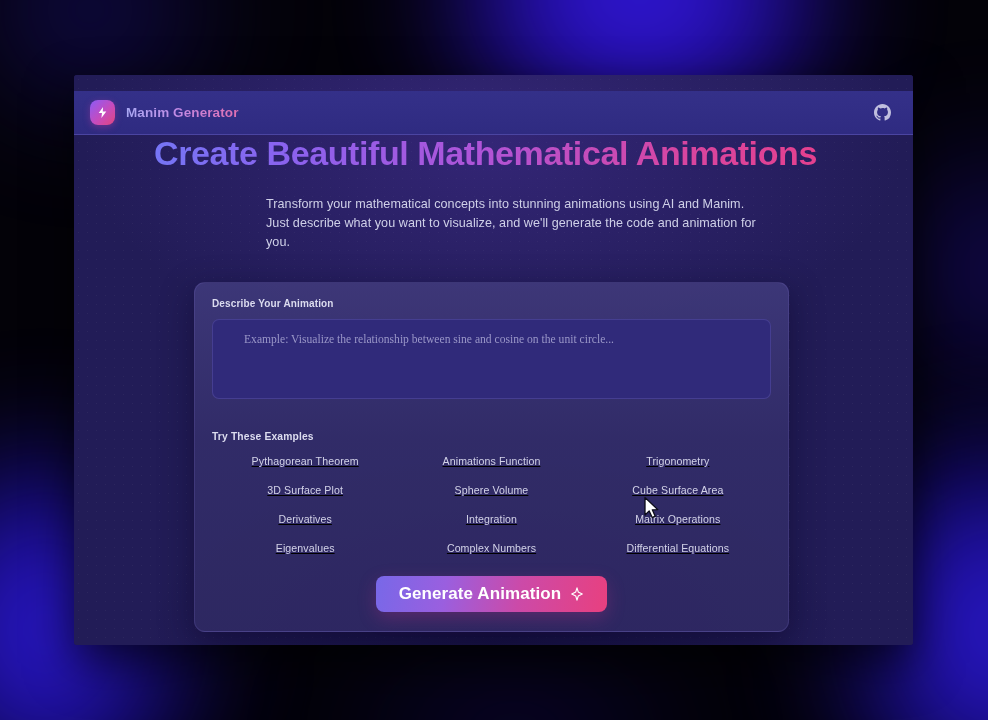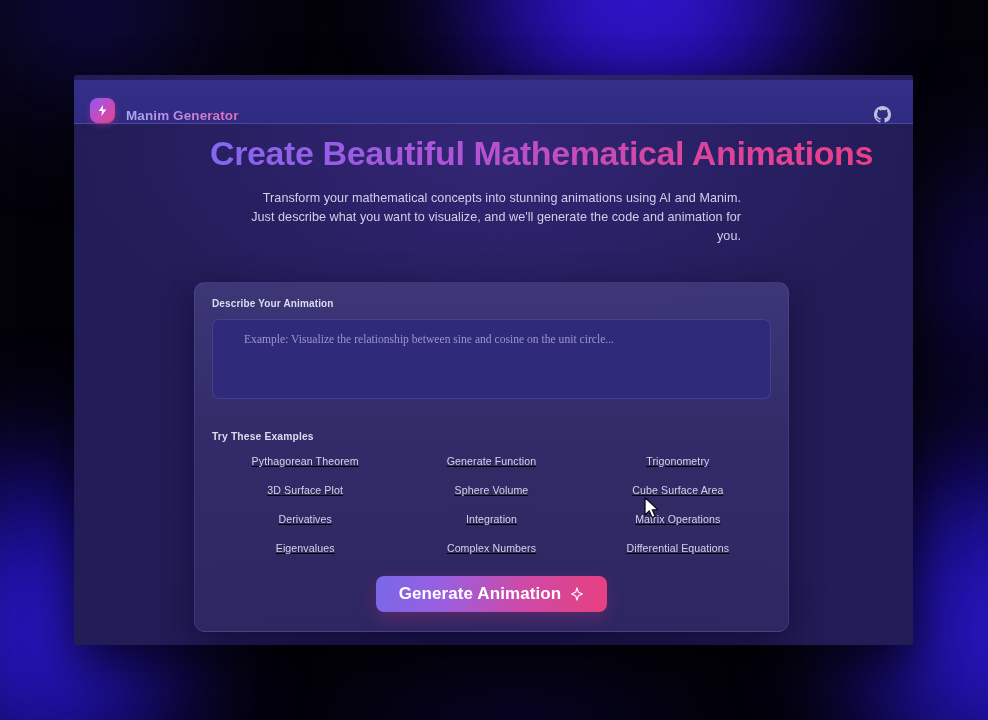--- a/index.html
+++ b/index.html
@@ -87,26 +87,26 @@
     position: absolute; inset: 0;
     background:
       radial-gradient(ellipse 70% 55% at 50% 12%, rgba(92,60,190,0.30), rgba(0,0,0,0) 70%),
       radial-gradient(ellipse 60% 50% at 50% 100%, rgba(10,6,45,0.45), rgba(0,0,0,0) 70%);
     pointer-events: none;
   }
 
   
   #appheader {
     position: absolute;
-    left: 0; top: 5px;
+    left: 0; top: 16px;
     width: 100%; height: 44px;
     background: linear-gradient(180deg, #343089 0%, #2f2b81 100%);
     border-bottom: 1px solid rgba(120,110,210,0.35);
     display: flex;
-    align-items: flex-end;
+    align-items: center;
     padding: 0 22px 0 16px;
     z-index: 6;
   }
   #logo-mark {
     width: 25px; height: 25px;
     border-radius: 8px;
     background: linear-gradient(135deg, #8b5cf6 0%, #c64bbd 55%, #e0467f 100%);
     display: flex; align-items: center; justify-content: center;
     flex: 0 0 auto;
     box-shadow: 0 2px 7px rgba(200,60,160,0.38);
@@ -130,36 +130,37 @@
     cursor: pointer;
   }
 
   
   #content {
     position: absolute;
     left: 0; top: 44px; right: 0; bottom: 0;
     z-index: 5;
   }
   #hero {
-    text-align: right;
+    text-align: left;
     padding-top: 14px;
+    padding-left: 40px;
   }
   #hero-title {
     font-size: 34px;
     font-weight: bold;
     letter-spacing: -0.4px;
     line-height: 1.18;
     background: linear-gradient(90deg, #6f7bf7 0%, #8b62ee 22%, #b054d8 46%, #d8459f 72%, #ee3d82 100%);
     -webkit-background-clip: text;
     background-clip: text;
     color: transparent;
     padding: 0 40px;
   }
   #hero-sub {
-    margin: 16px auto 0;
+    margin: 22px auto 0;
     width: 495px;
     font-size: 12.6px;
     line-height: 19px;
     color: #cfd0e8;
     letter-spacing: 0.05px;
   }
 
   
   #card {
     position: absolute;
@@ -303,21 +304,21 @@
       <div id="card">
 
         <div class="field-label">Describe Your Animation</div>
 
         <textarea id="prompt-input" placeholder="Example: Visualize the relationship between sine and cosine on the unit circle..." style=""></textarea>
 
         <div id="examples-label">Try These Examples</div>
 
         <div id="examples-grid">
           <button class="example-btn">Pythagorean Theorem</button>
-          <button class="example-btn">Generate Function</button>
+          <button class="example-btn">Animations Function</button>
           <button class="example-btn">Trigonometry</button>
           <button class="example-btn">3D Surface Plot</button>
           <button class="example-btn">Sphere Volume</button>
           <button class="example-btn">Cube Surface Area</button>
           <button class="example-btn">Derivatives</button>
           <button class="example-btn">Integration</button>
           <button class="example-btn">Matrix Operations</button>
           <button class="example-btn">Eigenvalues</button>
           <button class="example-btn">Complex Numbers</button>
           <button class="example-btn">Differential Equations</button>

